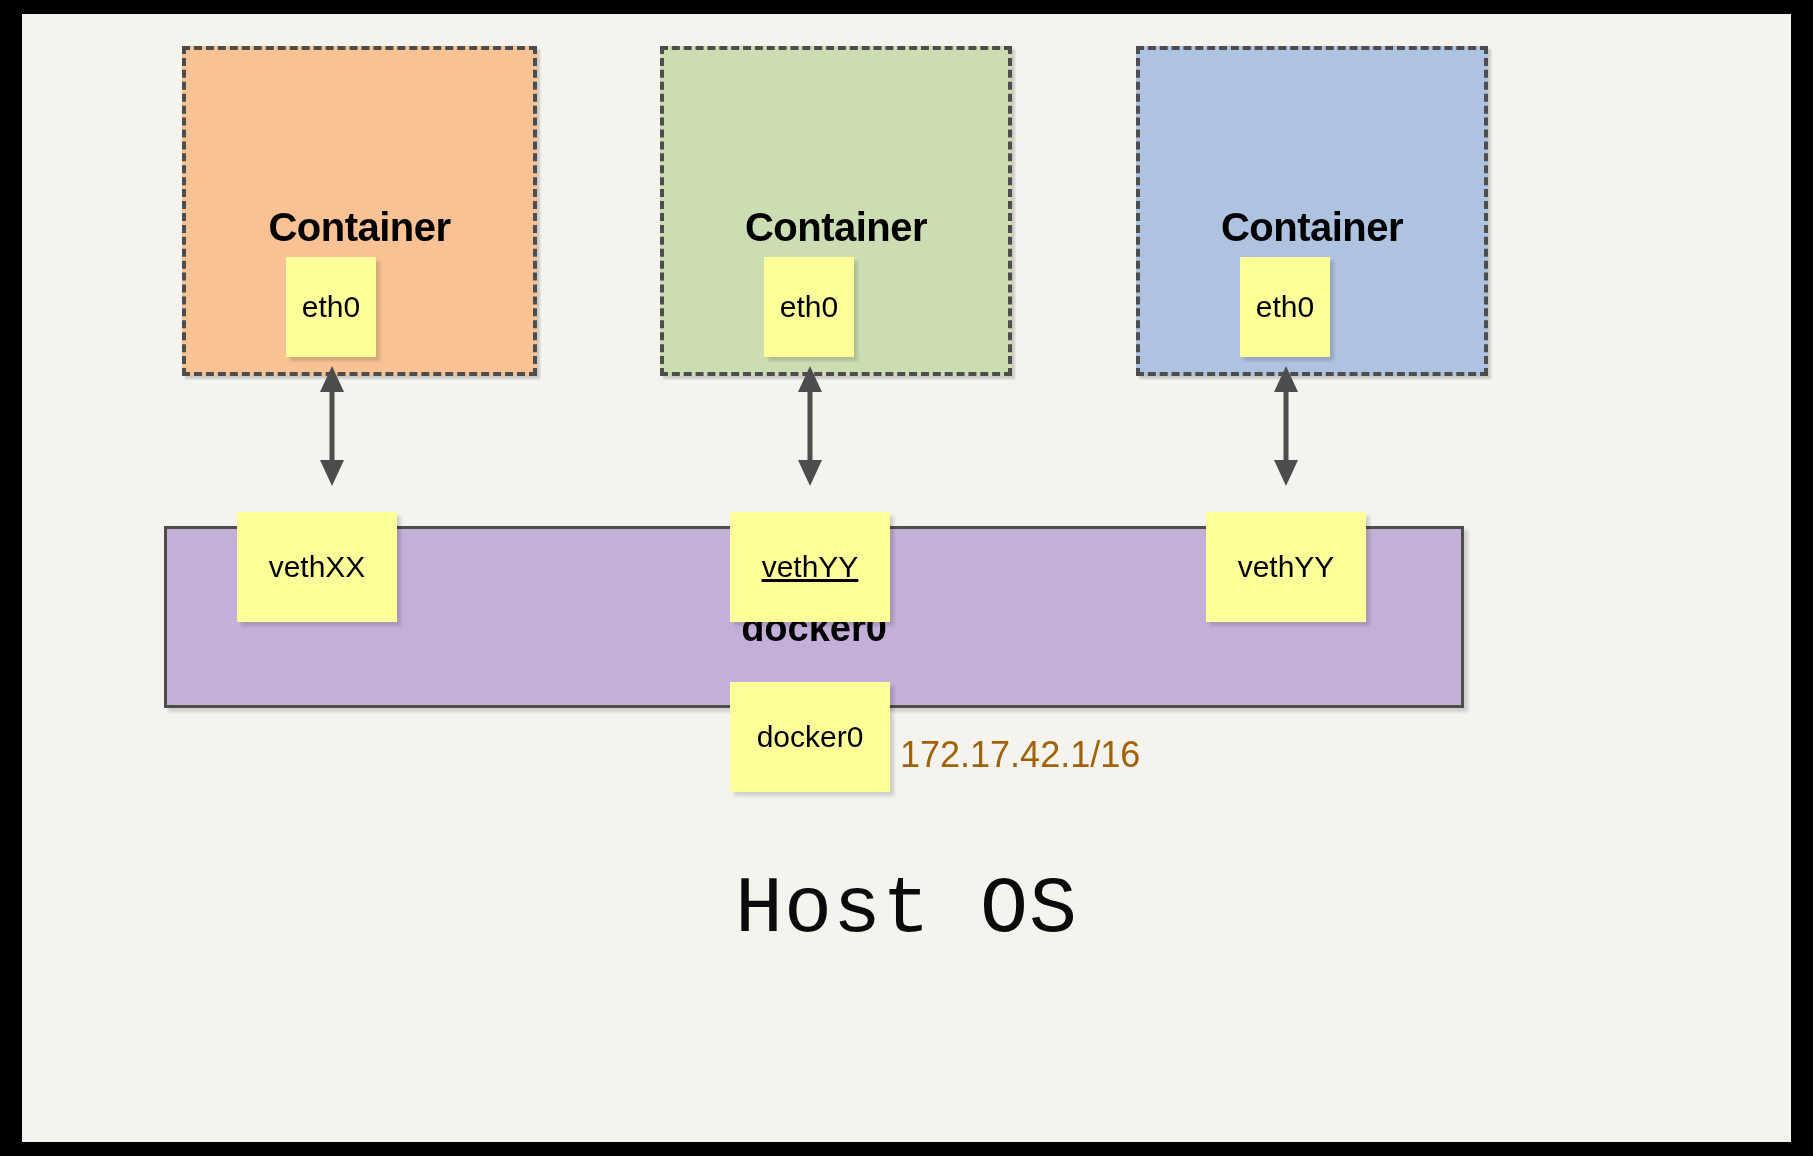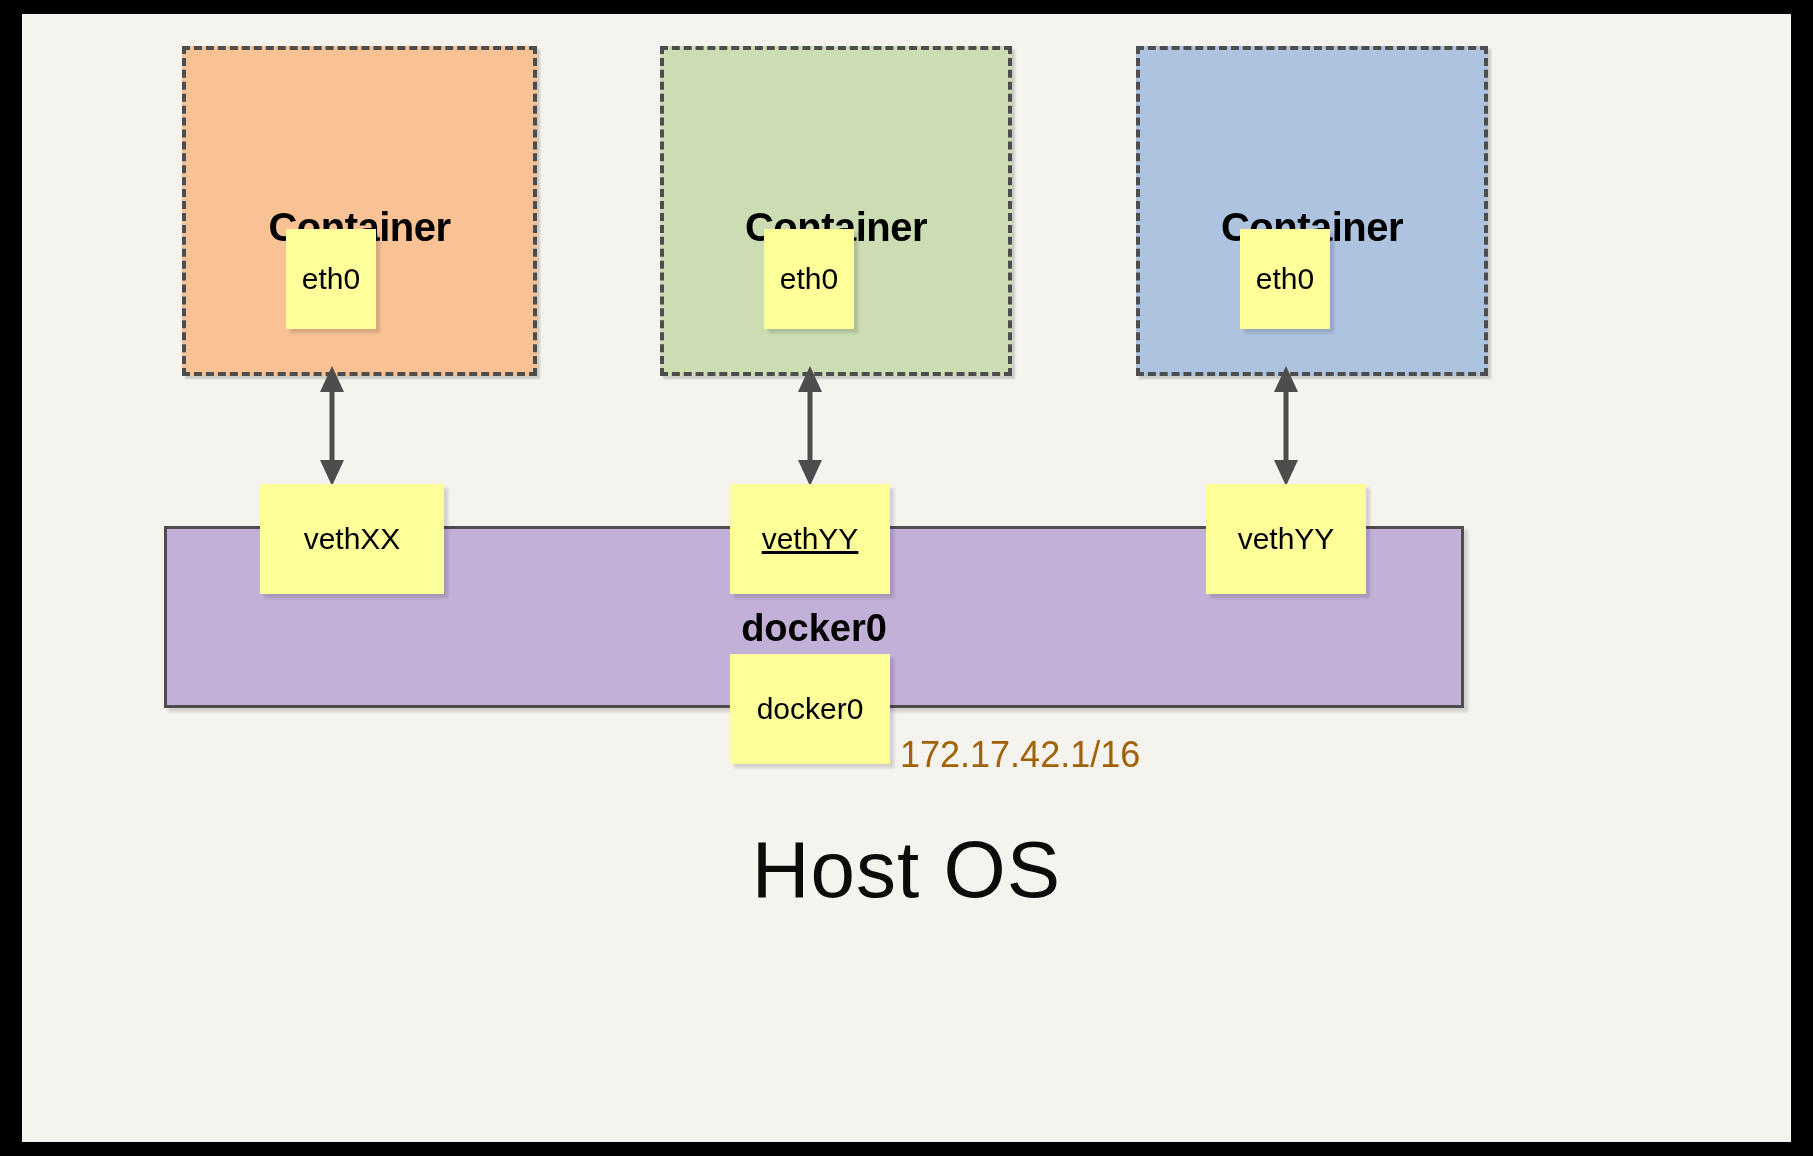--- a/index.html
+++ b/index.html
@@ -62,20 +62,21 @@
     background: #ffff99;
     border: 1px solid #ffff99;
     display: flex;
     align-items: center;
     justify-content: center;
     font-size: 30px;
     color: #000000;
     font-family: "Liberation Sans", sans-serif;
     box-shadow: 4px 4px 3px rgba(0,0,0,0.14);
     box-sizing: border-box;
+    margin-top: 28px;
   }
 
   
   #docker0-bridge {
     background: #c3b0d9;
     border: 3px solid #4d4d4d;
     box-shadow: 4px 4px 3px rgba(0,0,0,0.14);
     box-sizing: border-box;
   }
   #docker0-bridge-label {
@@ -98,42 +99,43 @@
     white-space: nowrap;
     font-family: "Liberation Sans", sans-serif;
   }
   #host-os-label {
     position: absolute;
     left: 0; right: 0;
     text-align: center;
     font-size: 80px;
     font-weight: 300;
     color: #0b0b0b;
-    font-family: Liberation Sans, sans-serif;
+    font-family: Liberation Mono, monospace;
     letter-spacing: 1px;
+    margin-top: 40px;
   }
 </style>
 </head>
 <body>
 
 <div id="canvas">
   <div id="stage">
 
     <div class="abs container-box shadow" style="left:160px; top:32px; width:355px; height:330px; background:#f9c294;">
       <div class="container-title" style="top:155px;">Container</div>
     </div>
     <div class="abs iface-box" style="left:264px; top:215px; width:90px; height:100px;">eth0</div>
 
     <svg class="arrow-svg" style="left:290px; top:352px; width:40px; height:120px;" viewBox="0 0 40 120">
       <line x1="20" y1="16" x2="20" y2="104" stroke="#4d4d4d" stroke-width="5"></line>
       <polygon points="20,0 8,26 32,26" fill="#4d4d4d"></polygon>
       <polygon points="20,120 8,94 32,94" fill="#4d4d4d"></polygon>
     </svg>
 
-    <div class="abs iface-box" style="left:238px; top:470px; width:184px; height:110px; z-index:6;">vethXX</div>
+    <div class="abs iface-box" style="left:215px; top:470px; width:160px; height:110px; z-index:6;">vethXX</div>
 
     <div class="abs container-box shadow" style="left:638px; top:32px; width:352px; height:330px; background:#ccddb3;">
       <div class="container-title" style="top:155px;">Container</div>
     </div>
     <div class="abs iface-box" style="left:742px; top:215px; width:90px; height:100px;">eth0</div>
 
     <svg class="arrow-svg" style="left:768px; top:352px; width:40px; height:120px;" viewBox="0 0 40 120">
       <line x1="20" y1="16" x2="20" y2="104" stroke="#4d4d4d" stroke-width="5"></line>
       <polygon points="20,0 8,26 32,26" fill="#4d4d4d"></polygon>
       <polygon points="20,120 8,94 32,94" fill="#4d4d4d"></polygon>

